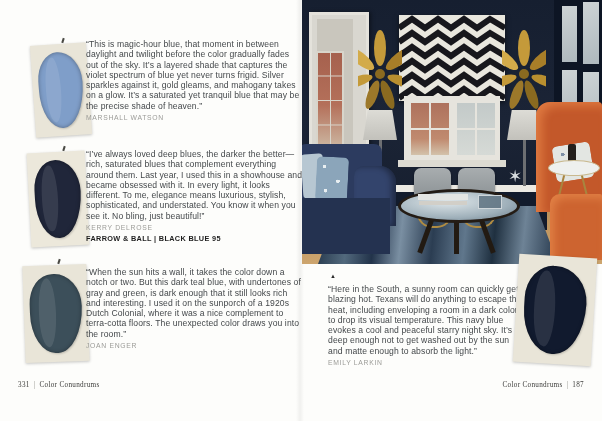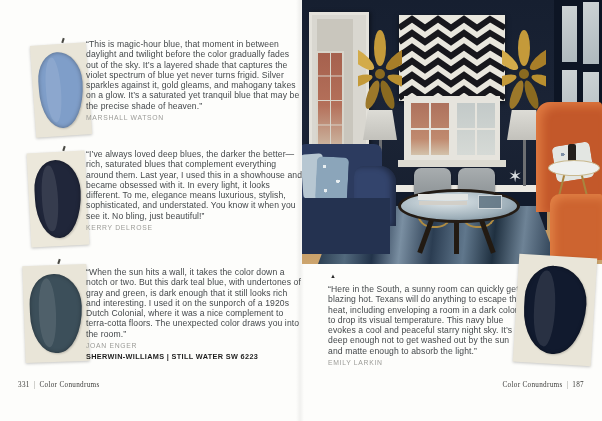--- a/index.html
+++ b/index.html
@@ -122,30 +122,30 @@
       <div class="attrib">MARSHALL WATSON</div>
     </div>
 
     <span class="pin" style="left:63px;top:146px;"></span>
     <div class="card" style="left:29px;top:152px;width:58px;height:94px;transform:rotate(-3deg);background:#ece8db;">
       <div class="blob" style="background:#20263a;"></div>
     </div>
     <div class="entry-text" style="left:86px;top:149px;width:217px;">
       <div class="quote">“I’ve always loved deep blues, the darker the better—rich, saturated blues that complement everything around them. Last year, I used this in a showhouse and became obsessed with it. In every light, it looks different. To me, elegance means luxurious, stylish, sophisticated, and understated. You know it when you see it. No bling, just beautiful!”</div>
       <div class="attrib">KERRY DELROSE</div>
+      <div class="paint">FARROW &amp; BALL | BLACK BLUE 95</div>
     </div>
 
     <span class="pin" style="left:58px;top:259px;"></span>
     <div class="card" style="left:24px;top:265px;width:64px;height:97px;transform:rotate(-2deg);">
       <div class="blob" style="background:#3c4f5a;"></div>
     </div>
     <div class="entry-text" style="left:86px;top:267px;width:217px;">
       <div class="quote">“When the sun hits a wall, it takes the color down a notch or two. But this dark teal blue, with undertones of gray and green, is dark enough that it still looks rich and interesting. I used it on the sunporch of a 1920s Dutch Colonial, where it was a nice complement to terra-cotta floors. The unexpected color draws you into the room.”</div>
       <div class="attrib">JOAN ENGER</div>
-      <div class="paint">SHERWIN-WILLIAMS | STILL WATER SW 6223</div>
     </div>
 
     <div class="footer" style="left:18px;">
       <span>331</span><span class="sep">|</span><span>Color Conundrums</span>
     </div>
   </div>
 
   <div class="gutter"></div>
 
   <div>

